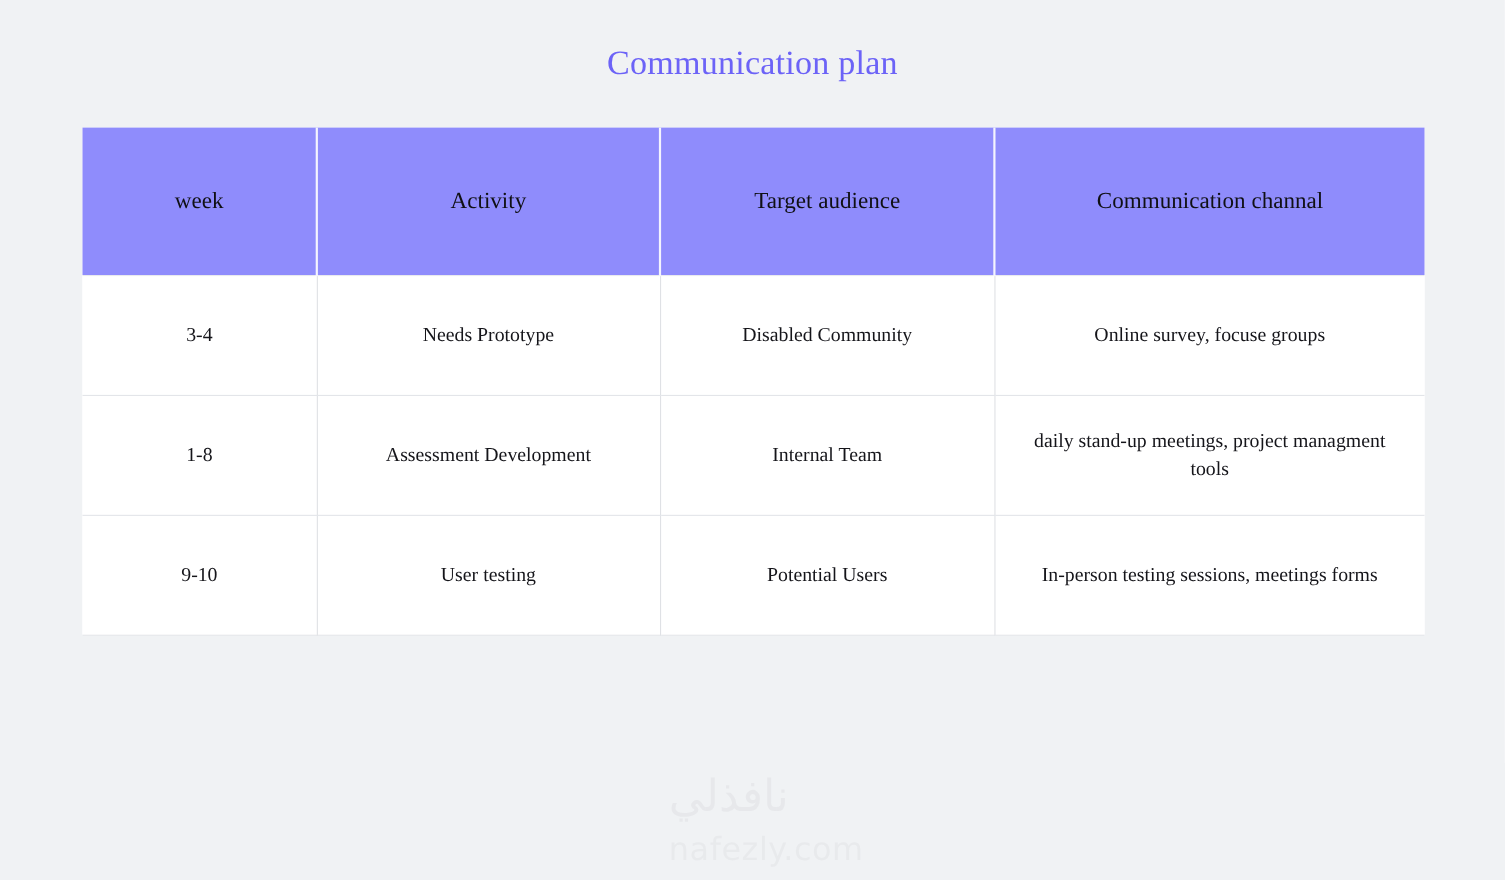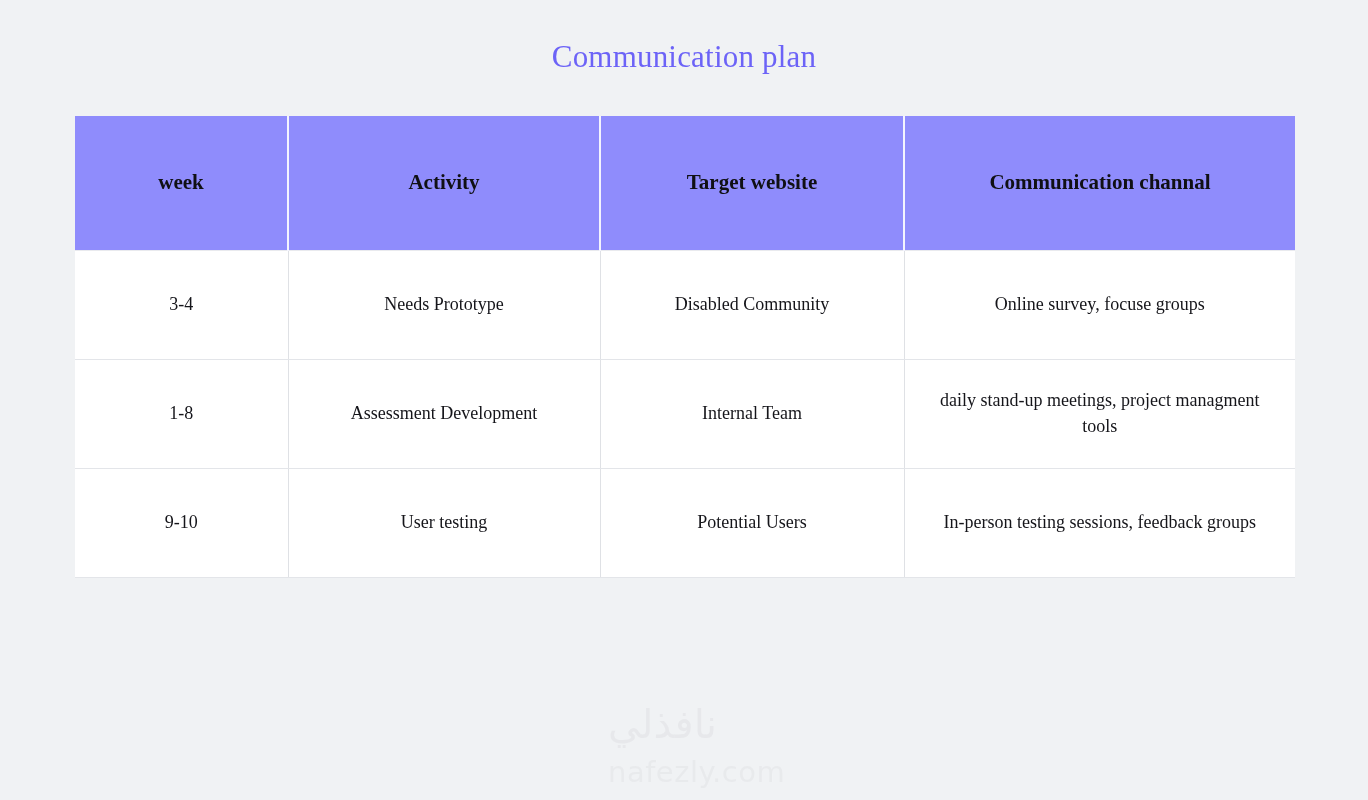--- a/index.html
+++ b/index.html
@@ -51,21 +51,21 @@
   }
 
   table.plan-table col.c-week     { width: 213px; }
   table.plan-table col.c-activity { width: 312px; }
   table.plan-table col.c-audience { width: 304px; }
   table.plan-table col.c-channel  { width: 391px; }
 
   thead th {
     background: #8f8cfc;
     color: #101014;
-    font-weight: 700;
+    font-weight: 400;
     font-size: 21px;
     line-height: 1.42;
     height: 134px;
     vertical-align: middle;
     text-align: center;
     padding: 6px 18px;
     border-right: 2px solid #f4f4fe;
     box-sizing: border-box;
   }
   thead th:last-child { border-right: none; }
@@ -134,42 +134,42 @@
       <colgroup>
         <col class="c-week">
         <col class="c-activity">
         <col class="c-audience">
         <col class="c-channel">
       </colgroup>
       <thead>
         <tr>
           <th>week</th>
           <th>Activity</th>
-          <th>Target website</th>
+          <th>Target audience</th>
           <th>Communication channal</th>
         </tr>
       </thead>
       <tbody>
         <tr>
           <td class="week-cell">3-4</td>
           <td>Needs Prototype</td>
           <td>Disabled Community</td>
           <td>Online survey, focuse groups</td>
         </tr>
         <tr>
           <td class="week-cell">1-8</td>
           <td>Assessment Development</td>
           <td>Internal Team</td>
           <td>daily stand-up meetings, project managment tools</td>
         </tr>
         <tr>
           <td class="week-cell">9-10</td>
           <td>User testing</td>
           <td>Potential Users</td>
-          <td>In-person testing sessions, feedback groups</td>
+          <td>In-person testing sessions, meetings forms</td>
         </tr>
       </tbody>
     </table>
   </div>
 
   <div class="watermark">
     <div class="wm-arabic">نافذلي</div>
     <div class="wm-domain">nafezly.com</div>
   </div>
 

